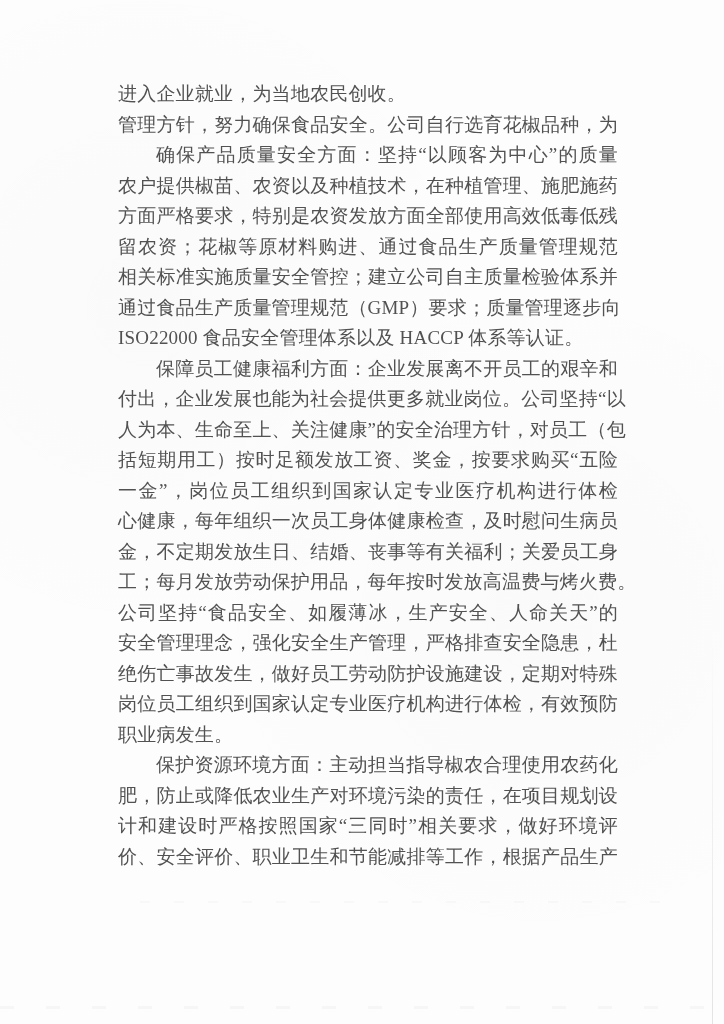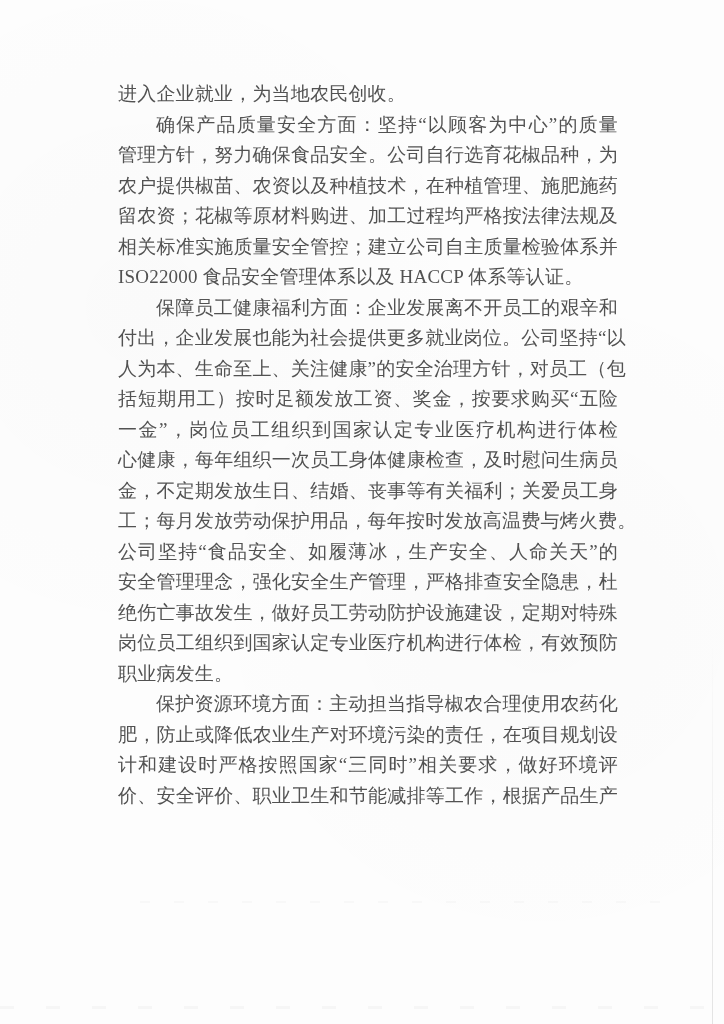--- a/index.html
+++ b/index.html
@@ -85,25 +85,27 @@
     );
     opacity: 0.5;
   }
 </style>
 </head>
 <body>
 
 <div class="page" style="background: rgb(253, 253, 253);">
   <div class="text-block" style="color: rgb(82, 82, 82);">
       <div class="line no-just">进入企业就业，为当地农民创收。</div>
+      <div class="line">管理方针，努力确保食品安全。公司自行选育花椒品种，为</div>
       <div class="line indent">确保产品质量安全方面：坚持“以顾客为中心”的质量</div>
-      <div class="line">管理方针，努力确保食品安全。公司自行选育花椒品种，为</div>
       <div class="line">农户提供椒苗、农资以及种植技术，在种植管理、施肥施药</div>
-      <div class="line">留农资；花椒等原材料购进、加工过程均严格按法律法规及</div>
+      <div class="line">方面严格要求，特别是农资发放方面全部使用高效低毒低残</div>
+      <div class="line">留农资；花椒等原材料购进、通过食品生产质量管理规范</div>
       <div class="line">相关标准实施质量安全管控；建立公司自主质量检验体系并</div>
+      <div class="line">通过食品生产质量管理规范（GMP）要求；质量管理逐步向</div>
       <div class="line no-just">ISO22000 食品安全管理体系以及 HACCP 体系等认证。</div>
       <div class="line indent">保障员工健康福利方面：企业发展离不开员工的艰辛和</div>
       <div class="line">付出，企业发展也能为社会提供更多就业岗位。公司坚持“以</div>
       <div class="line">人为本、生命至上、关注健康”的安全治理方针，对员工（包</div>
       <div class="line">括短期用工）按时足额发放工资、奖金，按要求购买“五险</div>
       <div class="line">一金”，岗位员工组织到国家认定专业医疗机构进行体检</div>
       <div class="line">心健康，每年组织一次员工身体健康检查，及时慰问生病员</div>
       <div class="line">金，不定期发放生日、结婚、丧事等有关福利；关爱员工身</div>
       <div class="line">工；每月发放劳动保护用品，每年按时发放高温费与烤火费。</div>
       <div class="line">公司坚持“食品安全、如履薄冰，生产安全、人命关天”的</div>

